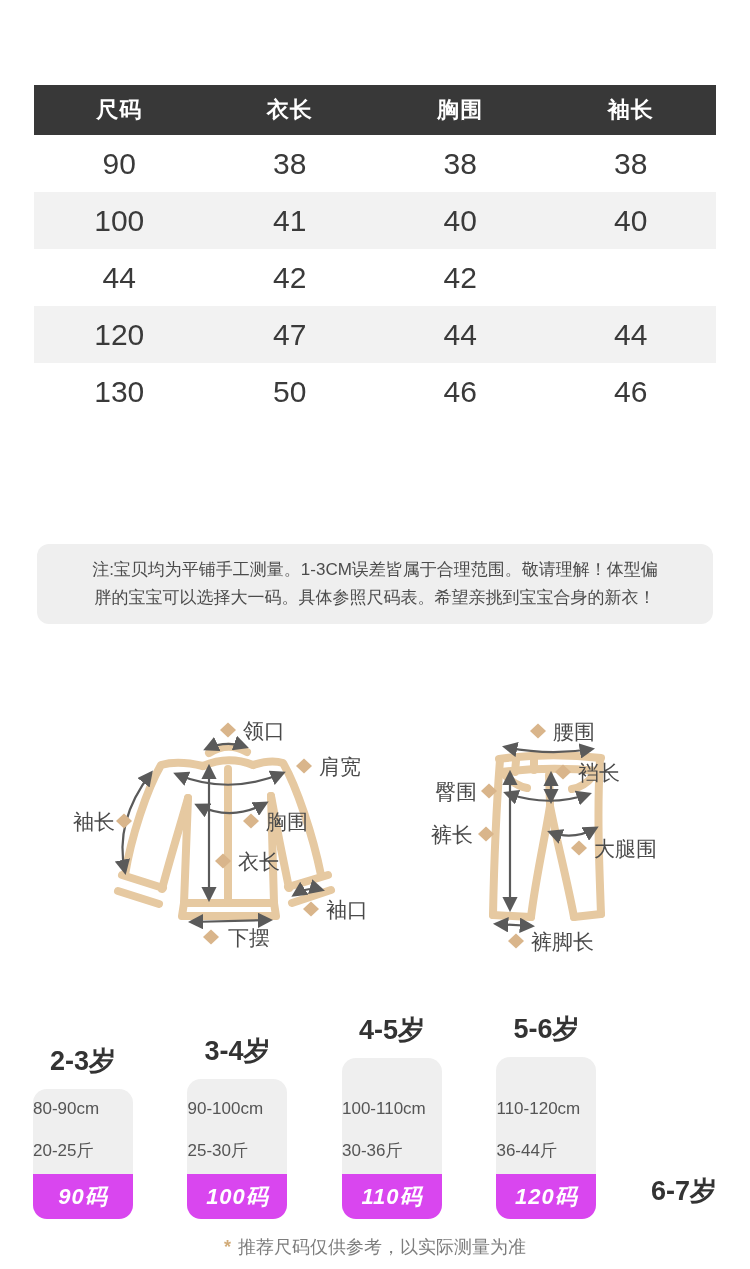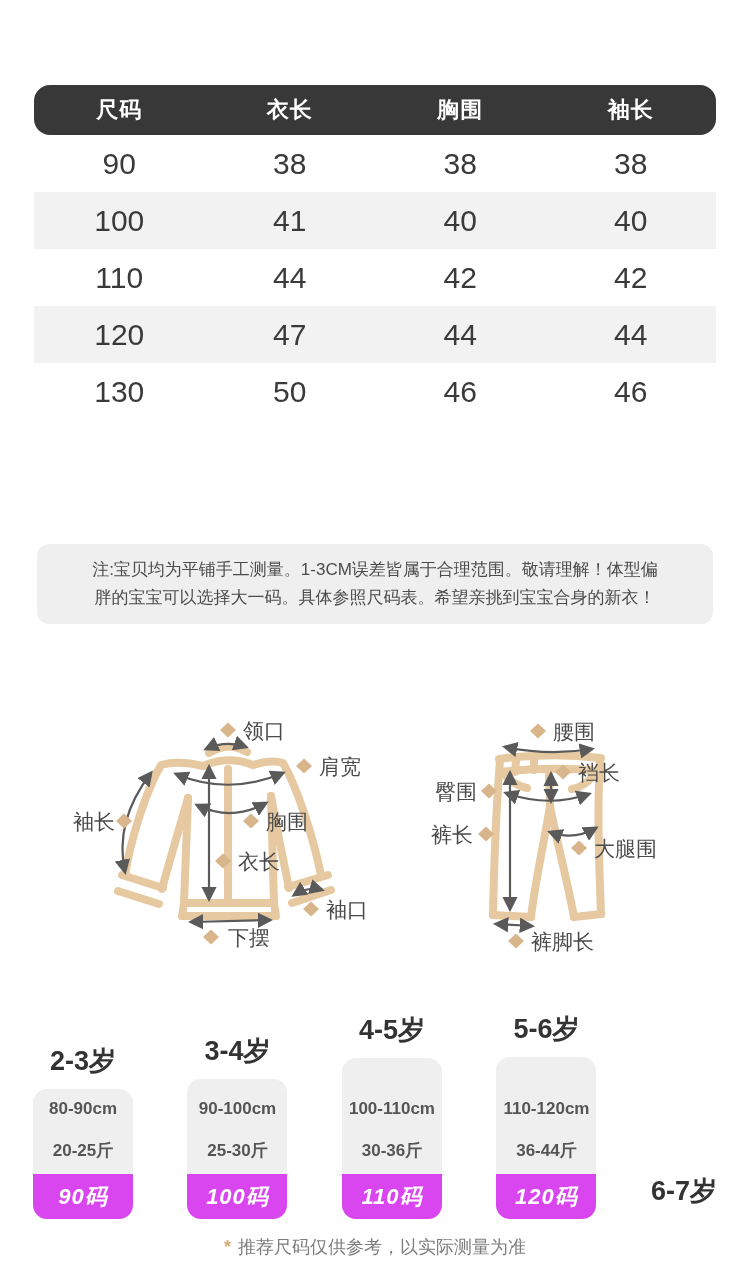--- a/index.html
+++ b/index.html
@@ -8,21 +8,21 @@
     width:750px; min-height:1269px; margin:0 auto;
     font-family:"Liberation Sans","DejaVu Sans",sans-serif;
     color:#333;
   }
   .page { width:750px; position:relative; }
 
   
   .size-table { margin:85px 34px 0; }
   .thead {
     height:50px; background:#383838;
-    display:grid; grid-template-columns:repeat(4,1fr);border-radius:16px;
+    display:grid; grid-template-columns:repeat(4,1fr);
   }
   .thead .th {
     color:#ffffff; font-size:22px; font-weight:bold;
     display:flex; align-items:center; justify-content:center;
     letter-spacing:1px;
   }
   .trow {
     height:57px; display:grid; grid-template-columns:repeat(4,1fr);
   }
   .trow:nth-child(even) { background:#f2f2f2; }
@@ -55,22 +55,22 @@
   .card-age {
     font-size:27px; font-weight:bold; color:#333333; margin-bottom:10px;
     white-space:nowrap;
   }
   .card {
     width:100px; border-radius:14px; overflow:hidden;
     display:flex; flex-direction:column;
   }
   .card-body {
     background:#efefef; width:100%;
-    display:flex; flex-direction:column; justify-content:flex-end; align-items:center;
-    gap:20px; padding-bottom:12px;font-weight:bold;
+    display:flex; flex-direction:column; justify-content:flex-end; align-items:flex-start;
+    gap:20px; padding-bottom:12px;
   }
   .card-line { font-size:17px; color:#555555; white-space:nowrap; }
   .card-size {
     height:45px; width:100%; background:#d946ef;
     color:#ffffff; font-size:22px; font-weight:bold; font-style:italic;
     display:flex; align-items:center; justify-content:center;
     letter-spacing:1px;
   }
 
   
@@ -99,21 +99,20 @@
         <div class="td">38</div>
         <div class="td">38</div>
       </div>
       <div class="trow">
         <div class="td">100</div>
         <div class="td">41</div>
         <div class="td">40</div>
         <div class="td">40</div>
       </div>
       <div class="trow">
-        <div class="td">110</div>
         <div class="td">44</div>
         <div class="td">42</div>
         <div class="td">42</div>
       </div>
       <div class="trow">
         <div class="td">120</div>
         <div class="td">47</div>
         <div class="td">44</div>
         <div class="td">44</div>
       </div>

